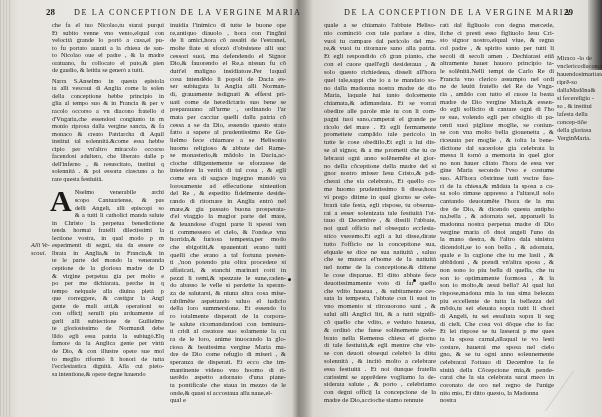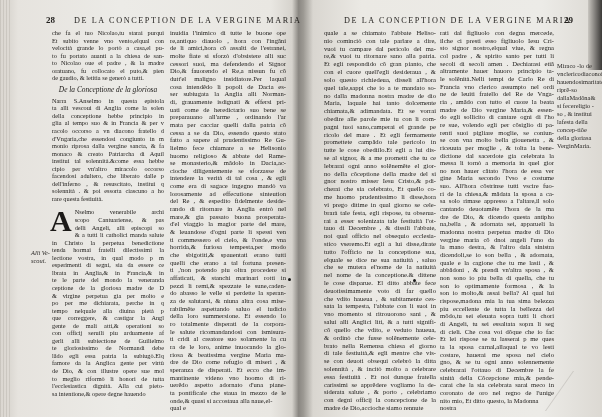--- a/index.html
+++ b/index.html
@@ -1,20 +1,20 @@
 <!DOCTYPE html>
 <html><head>
 <meta charset="utf-8">
 <style>
   html, body { margin:0; padding:0; }
   body { width:602px; height:417px; overflow:hidden; background:#8f8c86; position:relative; font-family:"Liberation Serif","DejaVu Serif",serif; }
   .spread { position:absolute; left:0; top:0; width:602px; height:417px; background:linear-gradient(90deg,#cfcbc4 0%,#e6e3de 3%,#ecebe7 20%,#e9e7e2 45%,#d6d3cd 48.5%,#8a8782 49.6%,#9c9993 50.4%,#d9d6d0 52%,#ebe9e4 60%,#ecebe7 90%,#dcd9d3 100%); }
   .left-edge { position:absolute; left:0; top:0; width:10px; height:417px; background:repeating-linear-gradient(90deg,#c8c4bd 0 1px,#dedad4 1px 3px); opacity:.8; }
   .right-shadow { position:absolute; right:0; top:0; width:14px; height:70px; background:linear-gradient(90deg,#c9c6c0,#3a3836); }
-  .page { position:absolute; top:12px; height:373px; color:#1f1d1b; }
+  .page { position:absolute; top:4px; height:373px; color:#1f1d1b; }
   .page.left { left:12px; width:284px; }
   .page.right { left:306px; width:294px; }
   .running-head { position:absolute; top:4px; font-size:8.2px; letter-spacing:1.6px; text-transform:uppercase; white-space:nowrap; }
   .folio { position:absolute; top:3px; font-size:9px; font-weight:bold; }
   .col { position:absolute; top:17px; font-size:6.6px; line-height:8.05px; text-align:justify; color:#1c1a18; }
   .col .line { display:block; white-space:nowrap; overflow:hidden; text-align:justify; text-align-last:justify; }
   .col .line.last { text-align-last:left; }
   .section-title { font-style:italic; text-align:center; font-size:7.4px; line-height:9px; margin:3px 0 3px; }
   .drop-cap { float:left; font-size:30px; line-height:26px; margin:0 3px 0 -2px; font-weight:bold; }
   .marginal { position:absolute; font-size:6.4px; line-height:8px; color:#2a2826; }
@@ -40,21 +40,20 @@
       <div id="l-col1-top">
           <span class="line">che fa el tuo Nicolao,tu starai purquì</span>
           <span class="line">Et subito venne vno vento,elqual con</span>
           <span class="line">velocità grande lo portò a casa,el pu-</span>
           <span class="line">to fu portato auanti a la chiesa de san-</span>
           <span class="line">to Nicolao oue el padre , &amp; la madre</span>
           <span class="line">oratuano, fu collocato el puto,&amp; pien</span>
           <span class="line last">de gaudio, &amp; letitia se generò a tutti.</span>
         </div>
       <div class="section-title">
-        <div>De la Conceptione de la gloriosa</div>
       </div>
       <div id="l-col1-mid" style="text-indent:0;">
           <span class="line">Narra S.Anselmo in questa epistola</span>
           <span class="line">ta alli vescoui di Anglia come la solen</span>
           <span class="line">della conceptione hebbe principio in</span>
           <span class="line">glia al tempo suo &amp; in Francia &amp; per v</span>
           <span class="line">racolo occorso a vn diacono fratello d</span>
           <span class="line">d'Vngaria,che essendosi congiunto in m</span>
           <span class="line">monio riprosa dalla vergine sancta, &amp; fa</span>
           <span class="line">monaco &amp; creato Patriarcha di Aquil</span>

